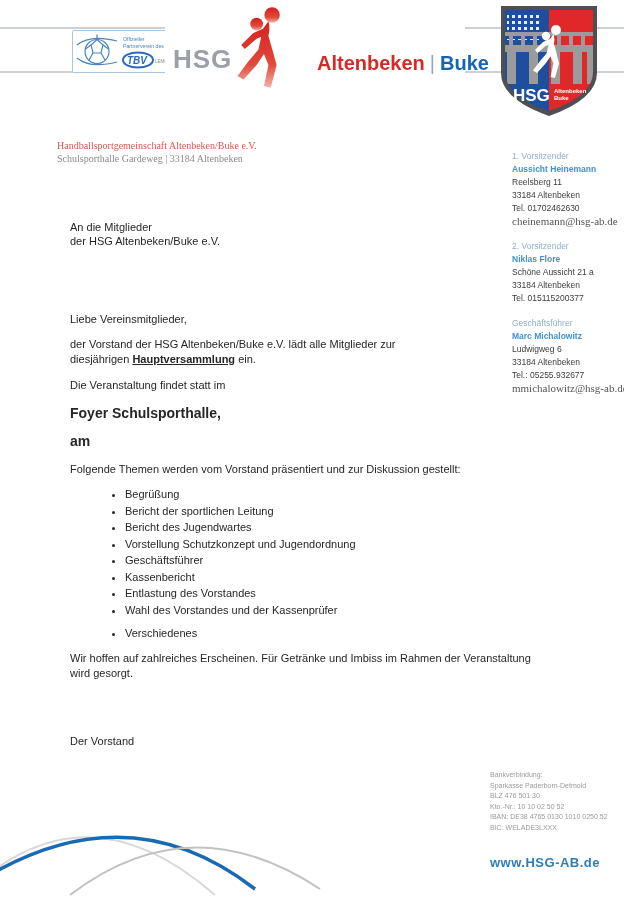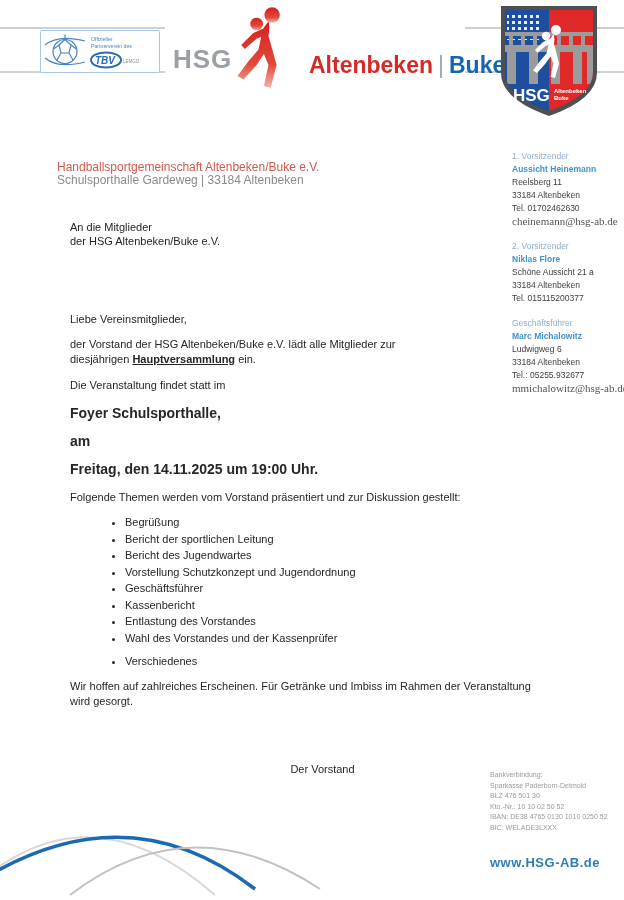--- a/index.html
+++ b/index.html
@@ -10,33 +10,33 @@
     --crest_blue:#1d4f9e; --crest_red:#e12828;
   }
   *{box-sizing:border-box;margin:0;padding:0;}
   body{background:#e8e8e8;font-family:"Liberation Sans",sans-serif;}
   .page{position:relative;width:624px;height:900px;background:#fff;margin:0 auto;
         overflow:hidden;color:var(--text);}
   .rule{position:absolute;left:0;width:624px;height:2px;background:var(--line_gray);}
   .rule.top{top:27px;} .rule.bottom{top:71px;}
 
   
-  .partner-logo{position:absolute;left:40px;top:30px;}
+  .partner-logo{position:absolute;left:72px;top:30px;}
   .center-logo{position:absolute;left:165px;top:2px;width:300px;height:98px;background:#fff;}
   .center-hsg{position:absolute;left:8px;top:42px;font-size:26px;font-weight:bold;
               color:var(--hsg-gray,#9aa0a5);color:var(--hsg_gray);letter-spacing:1px;}
   .center-player{position:absolute;left:62px;top:3px;}
-  .wordmark{position:absolute;left:144px;top:50px;font-size:23px;font-weight:bold;white-space:nowrap;}
+  .wordmark{position:absolute;left:152px;top:50px;font-size:20px;font-weight:bold;white-space:nowrap;}
   .wordmark .n1{color:var(--logo_red);}
   .wordmark .sep{color:#93a9bd;font-weight:normal;padding:0 5px;}
   .wordmark .n2{color:var(--logo_blue);}
   .crest{position:absolute;left:490px;top:2px;}
 
   
-  .sender{position:absolute;left:57px;top:161px;font-size:12px;line-height:13px;}
+  .sender{position:absolute;left:57px;top:139px;font-size:10px;line-height:13px;font-family:Liberation Serif, serif;}
   .sender .l1{color:var(--sender_red);}
   .sender .l2{color:var(--muted_gray);}
   .recipient{position:absolute;left:70px;top:220px;font-size:11px;line-height:14px;}
   .recipient .l2{margin-top:0;}
 
   
   .contacts{position:absolute;left:512px;top:150px;width:132px;font-size:8.5px;line-height:13px;color:#3d3d3d;}
   .contact{margin-bottom:12px;}
   .contact .role{color:var(--role_blue);}
   .contact .cname{color:var(--name_blue);font-weight:bold;}
@@ -46,21 +46,21 @@
   .letter{position:absolute;left:70px;top:312px;width:505px;font-size:11px;line-height:14px;}
   .letter p{margin:0;}
   .p-invite{margin-top:11px !important;line-height:15px;}
   .p-venue-intro{margin-top:11px !important;}
   .p-bold{margin-top:14px !important;font-size:14px;font-weight:bold;}
   .p-agenda-intro{margin-top:14px !important;}
   .agenda{margin-top:10px;padding-left:55px;list-style:disc;}
   .agenda li{line-height:16.5px;}
   .agenda li.last{margin-top:7px;}
   .p-closing{margin-top:9px !important;line-height:15px;}
-  .p-sign{margin-top:53px !important;text-align:center;}
+  .p-sign{margin-top:53px !important;}
   .uline{font-weight:bold;text-decoration:underline;}
 
   
   .bank{position:absolute;left:490px;top:770px;font-size:7px;line-height:10.5px;color:var(--bank_gray);}
   .website{position:absolute;left:490px;top:855px;font-size:13px;font-weight:bold;
            color:var(--link_blue);letter-spacing:0.5px;}
   .arcs{position:absolute;left:0;top:785px;}
 </style>
 </head>
 <body>
@@ -198,21 +198,20 @@
 
   <div class="letter">
     <p>Liebe Vereinsmitglieder,</p>
     <p class="p-invite">
       <span>der Vorstand der HSG Altenbeken/Buke e.V. lädt alle Mitglieder zur</span><br>
       <span>diesjährigen </span><span class="uline">Hauptversammlung</span><span> ein.</span>
     </p>
     <p class="p-venue-intro">Die Veranstaltung findet statt im</p>
     <p class="p-bold">Foyer Schulsporthalle,</p>
     <p class="p-bold">am</p>
-    <p class="p-bold">Freitag, den 14.11.2025 um 19:00 Uhr.</p>
     <p class="p-agenda-intro">Folgende Themen werden vom Vorstand präsentiert und zur Diskussion gestellt:</p>
     <ul class="agenda">
       <li>Begrüßung</li>
       <li>Bericht der sportlichen Leitung</li>
       <li>Bericht des Jugendwartes</li>
       <li>Vorstellung Schutzkonzept und Jugendordnung</li>
       <li>Geschäftsführer</li>
       <li>Kassenbericht</li>
       <li>Entlastung des Vorstandes</li>
       <li>Wahl des Vorstandes und der Kassenprüfer</li>

